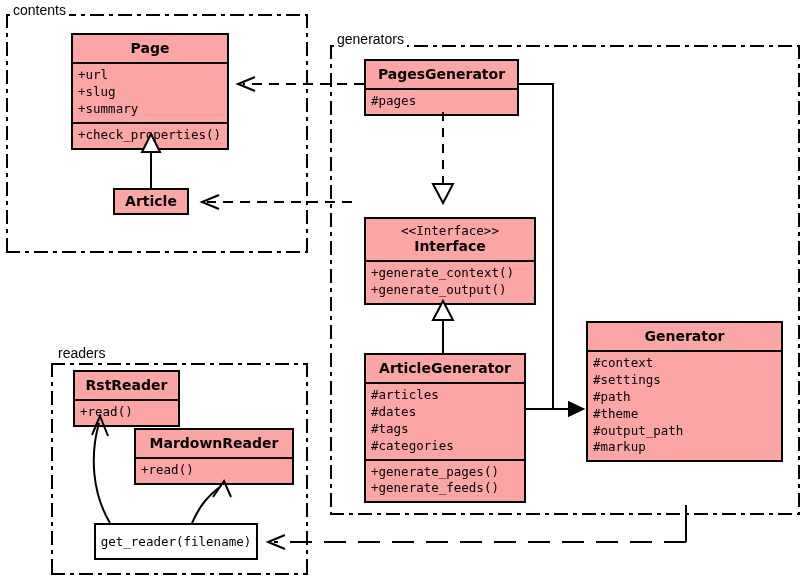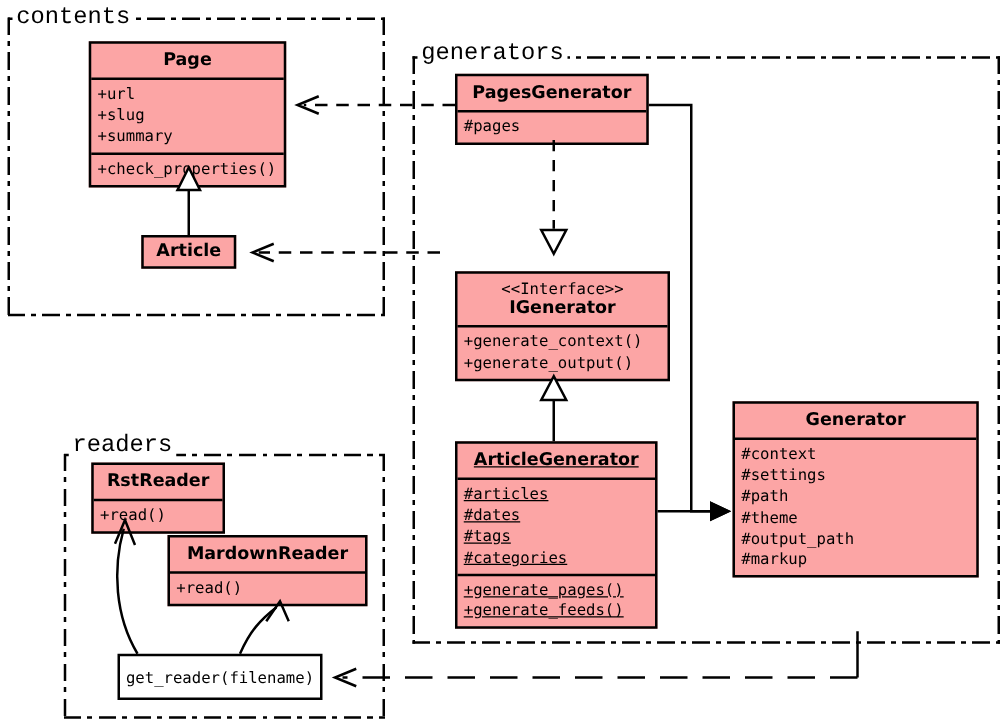--- a/index.html
+++ b/index.html
@@ -12,22 +12,22 @@
   }
   #canvas {
     position: relative;
     width: 803px;
     height: 579px;
     overflow: hidden;
     background: #ffffff;
   }
   .pkg-label {
     position: absolute;
-    font-family: Liberation Mono, monospace;
-    font-size: 19px;
+    font-family: Liberation Sans, sans-serif;
+    font-size: 14px;
     color: #000;
     background: #fff;
     padding: 0 3px;
     white-space: nowrap;
   }
   .pkg-box {
     position: absolute;
     border: 2px dashed #000;
     box-sizing: border-box;
   }
@@ -127,29 +127,29 @@
   <div class="cls" style="left:364px; top:59px; width:155px;">
     <div class="cls-title">PagesGenerator</div>
     <div class="cls-sep cls-comp">
       <div>#pages</div>
     </div>
   </div>
 
   <div class="cls" style="left:364px; top:217px; width:172px;">
     <div class="cls-title">
       <span class="cls-stereo">&lt;&lt;Interface&gt;&gt;</span>
-      <span>IGenerator</span>
+      <span>Interface</span>
     </div>
     <div class="cls-sep cls-comp">
       <div>+generate_context()</div>
       <div>+generate_output()</div>
     </div>
   </div>
 
-  <div class="cls" style="left:364px; top:353px; width:162px;text-decoration:underline;">
+  <div class="cls" style="left:364px; top:353px; width:162px;">
     <div class="cls-title">ArticleGenerator</div>
     <div class="cls-sep cls-comp">
       <div>#articles</div>
       <div>#dates</div>
       <div>#tags</div>
       <div>#categories</div>
     </div>
     <div class="cls-sep cls-comp">
       <div>+generate_pages()</div>
       <div>+generate_feeds()</div>

